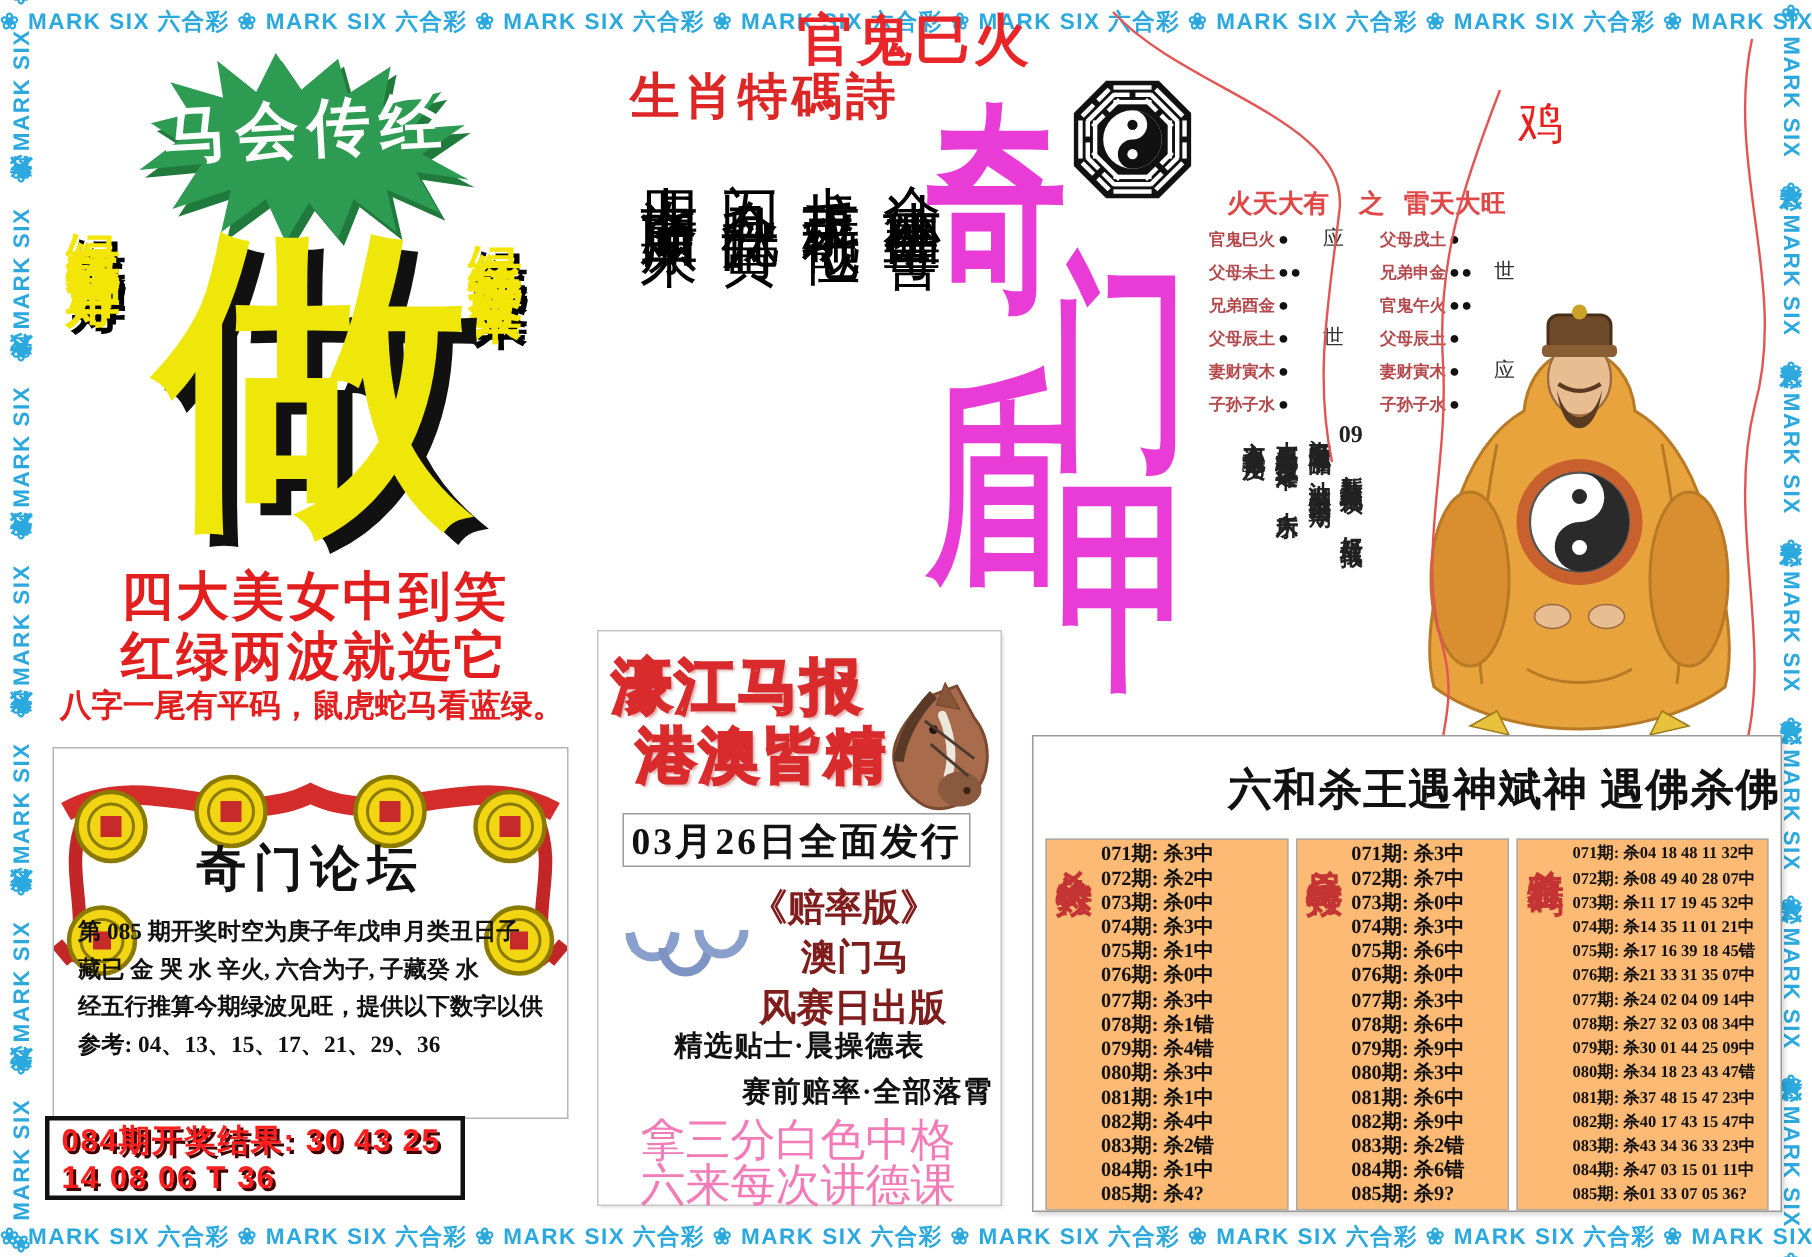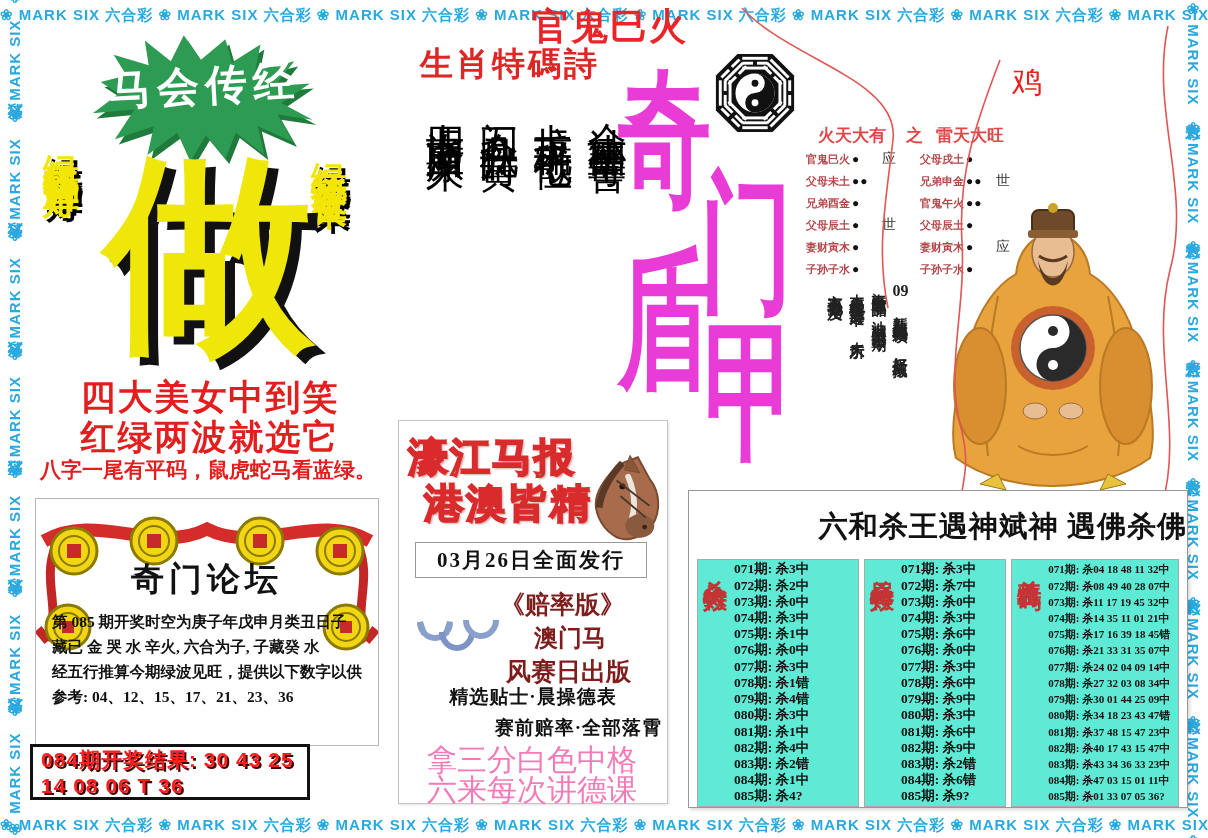--- a/index.html
+++ b/index.html
@@ -74,39 +74,39 @@
   .redlines{position:absolute;left:0;top:0;width:1208px;height:838px;pointer-events:none;}
   
   .mid-box{position:absolute;left:398px;top:420px;width:268px;height:382px;border:1px solid #c5c5c5;
            background:#fff;box-shadow:1px 1px 2px rgba(0,0,0,.12);}
   .mh-line{position:absolute;font-size:40px;font-weight:bold;color:#fff;letter-spacing:2px;
            font-family:"Liberation Serif",serif;-webkit-text-stroke:1.8px #D92B2B;
            text-shadow:2px 2px 2px rgba(150,0,0,.35);}
   .mh1{left:408px;top:430px;} .mh2{left:424px;top:476px;}
   .horse{position:absolute;left:572px;top:448px;width:92px;height:100px;}
   .date-box{position:absolute;left:415px;top:542px;width:230px;height:34px;border:1px solid #999;
-            display:flex;align-items:center;justify-content:center;font-size:21px;font-weight:bold;
+            display:flex;align-items:center;justify-content:center;font-size:25px;font-weight:bold;
             color:#111;letter-spacing:2px;font-family:"Liberation Serif",serif;}
   .shoes{position:absolute;left:404px;top:588px;width:102px;height:78px;}
   .odds{position:absolute;color:#7f1d1d;font-weight:bold;font-family:"Liberation Serif",serif;}
   .od1{left:500px;top:588px;font-size:25px;} .od2{left:534px;top:622px;font-size:24px;}
   .od3{left:506px;top:655px;font-size:25px;}
   .tips{position:absolute;left:404px;width:258px;text-align:center;font-size:19px;font-weight:bold;
         color:#111;letter-spacing:1px;font-family:"Liberation Serif",serif;}
   .t1{top:684px;} .t2{top:715px;text-align:right;}
   .pink{position:absolute;left:402px;width:260px;text-align:center;font-size:30px;color:#F27BB8;
         font-weight:500;}
   .p1{top:740px;} .p2{top:770px;}
   
   .kill-outer{position:absolute;left:688px;top:490px;width:500px;height:318px;border:1px solid #999;
               background:#fff;box-shadow:2px 2px 3px rgba(0,0,0,.15);box-sizing:border-box;}
   .kill-header{text-align:right;margin-top:16px;font-size:29px;font-weight:bold;color:#111;
                letter-spacing:1px;font-family:"Liberation Serif",serif;}
   .kill-sections{display:flex;justify-content:space-between;padding:12px 8px 0 8px;height:248px;gap:5px;}
-  .kill-box{border:1px solid #aaa;display:flex;background:#5eead4;box-sizing:border-box;}
+  .kill-box{border:1px solid #aaa;display:flex;background:#fdba74;box-sizing:border-box;}
   .kb0{width:166px;} .kb1{width:146px;} .kb2{width:172px;}
   .kill-label{writing-mode:vertical-rl;text-orientation:upright;color:#C43434;font-weight:bold;
               font-size:24px;display:flex;align-items:center;padding:0 1px;letter-spacing:3px;
               font-family:"Liberation Serif",serif;}
   .kill-rows{flex:1;display:flex;flex-direction:column;justify-content:center;
              font-family:"Liberation Serif",serif;font-weight:bold;}
   .kill-row{font-size:13.5px;line-height:16.2px;white-space:nowrap;padding-left:2px;}
   .kb2 .kill-row{font-size:11px;}
 </style>
 </head>
@@ -172,21 +172,21 @@
             <circle r="14" fill="none" stroke="#8a7a00" stroke-width="2"></circle>
             <rect x="-6" y="-6" width="12" height="12" fill="#C62A2A"></rect>
           </g>
       </g>
     </svg>
     <div class="forum-title">奇门论坛</div>
     <div class="forum-body">
         <div class="forum-line">第 085 期开奖时空为庚子年戊申月类丑日子</div>
         <div class="forum-line">藏已 金 哭 水 辛火, 六合为子, 子藏癸 水</div>
         <div class="forum-line">经五行推算今期绿波见旺，提供以下数字以供</div>
-        <div class="forum-line">参考: 04、12、15、17、21、23、36</div>
+        <div class="forum-line">参考: 04、13、15、17、21、29、36</div>
       </div>
   </div>
 
   <div class="result-box">
     <span class="result-text">084期开奖结果: 30 43 25 14 08 06 T 36</span>
   </div>
 
   <div class="poem-title">生肖特碼詩</div>
   <div class="poem">
       <div class="poem-col">会计小算四毒害</div>

